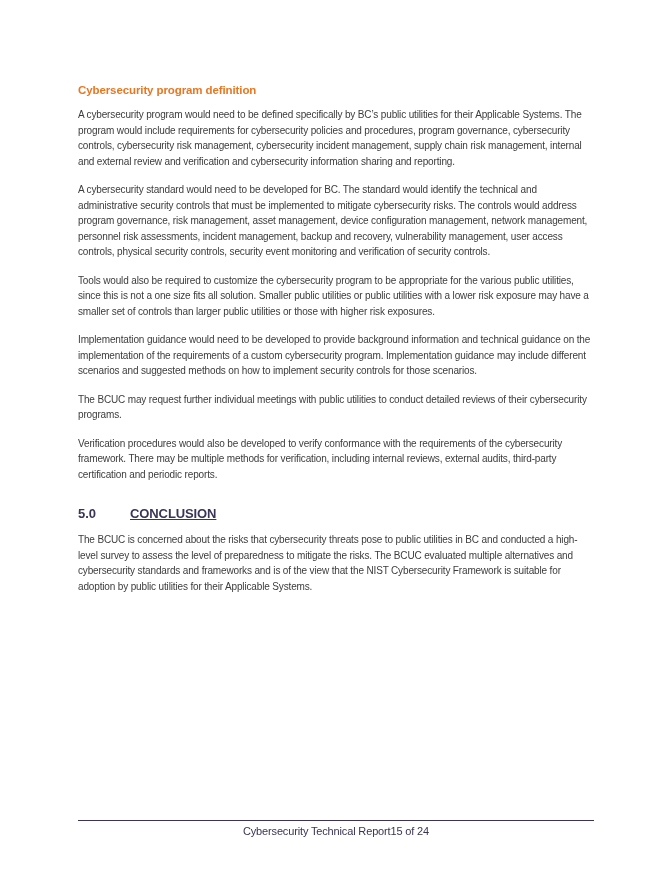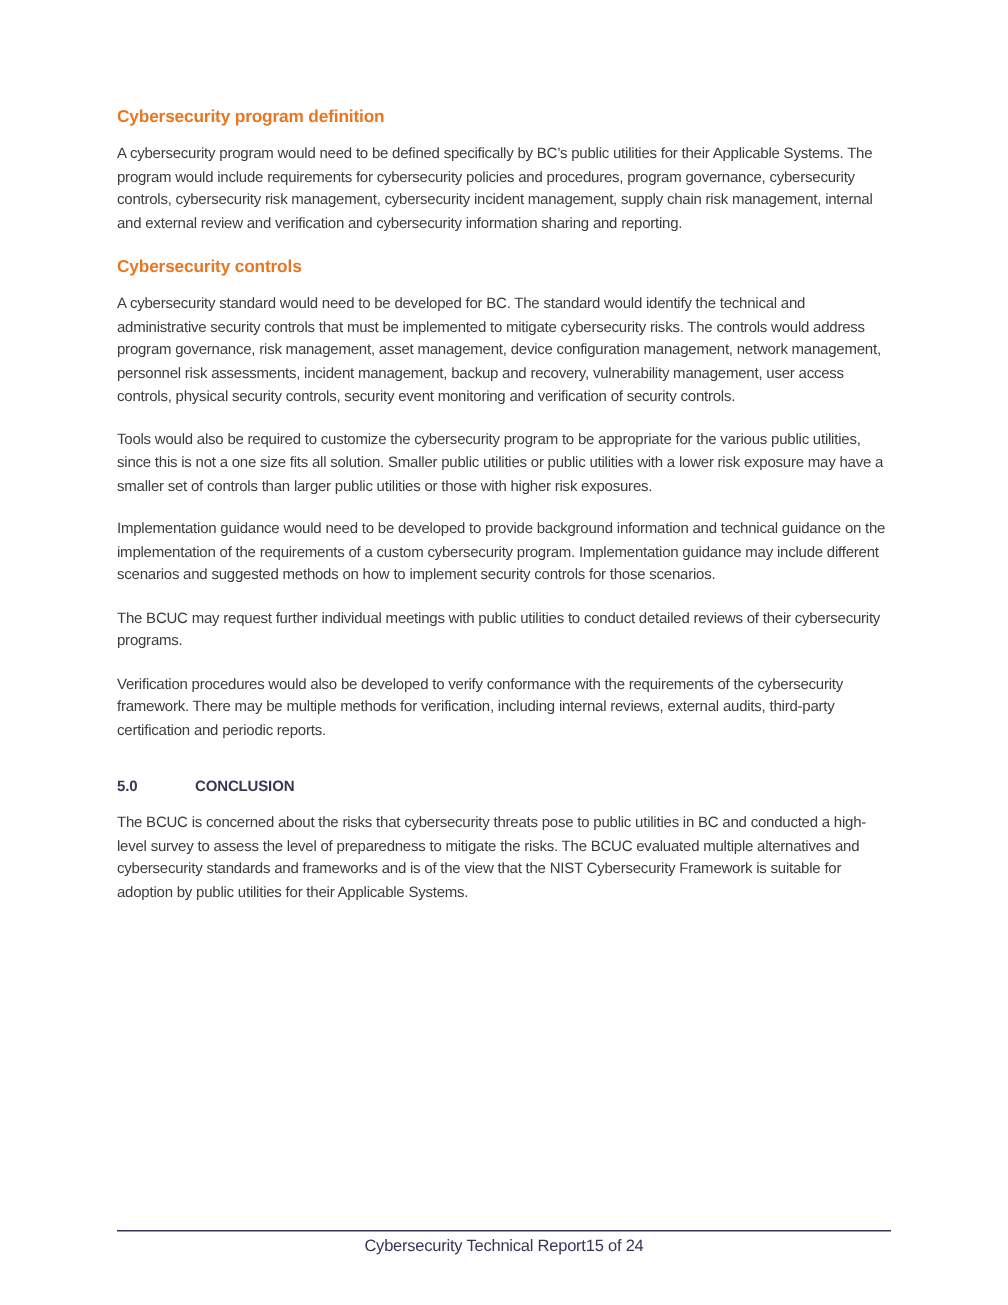--- a/index.html
+++ b/index.html
@@ -11,45 +11,46 @@
     position: relative;
     width: 672px;
     height: 870px;
     background: #ffffff;
     font-family: "Liberation Sans", sans-serif;
     color: #3c3c3c;
     overflow: hidden;
   }
   .content {
     position: absolute;
-    top: 72px;
+    top: 84px;
     left: 78px;
     width: 516px;
   }
   .content > :first-child { margin-top: 0; }
   .sub-heading {
     font-size: 11.5px;
     font-weight: bold;
     color: #e87722;
     letter-spacing: -0.1px;
     margin: 15px 0 11px 0;
   }
   p.body-para {
     font-size: 10px;
     line-height: 15.5px;
     letter-spacing: -0.15px;
     margin: 0 0 13px 0;
     color: #3c3c3c;
   }
   .section-heading {
     margin: 24px 0 11px 0;
-    font-size: 10px;
+    font-size: 13px;
     font-weight: bold;
     color: #3b3456;
     letter-spacing: -0.1px;
+    text-decoration: underline;
   }
   .section-heading .sec-num {
     display: inline-block;
     width: 52px;
   }
   .footer {
     position: absolute;
     top: 820px;
     left: 78px;
     width: 516px;
@@ -64,21 +65,20 @@
 </style>
 </head>
 <body>
 
 <div class="page">
   <div class="content">
 
     <div class="sub-heading">Cybersecurity program definition</div>
     <p class="body-para">A cybersecurity program would need to be defined specifically by BC’s public utilities for their Applicable Systems. The program would include requirements for cybersecurity policies and procedures, program governance, cybersecurity controls, cybersecurity risk management, cybersecurity incident management, supply chain risk management, internal and external review and verification and cybersecurity information sharing and reporting.</p>
 
-    <div class="sub-heading">Cybersecurity controls</div>
     <p class="body-para">A cybersecurity standard would need to be developed for BC. The standard would identify the technical and administrative security controls that must be implemented to mitigate cybersecurity risks. The controls would address program governance, risk management, asset management, device configuration management, network management, personnel risk assessments, incident management, backup and recovery, vulnerability management, user access controls, physical security controls, security event monitoring and verification of security controls.</p>
     <p class="body-para">Tools would also be required to customize the cybersecurity program to be appropriate for the various public utilities, since this is not a one size fits all solution. Smaller public utilities or public utilities with a lower risk exposure may have a smaller set of controls than larger public utilities or those with higher risk exposures.</p>
 
     <p class="body-para">Implementation guidance would need to be developed to provide background information and technical guidance on the implementation of the requirements of a custom cybersecurity program. Implementation guidance may include different scenarios and suggested methods on how to implement security controls for those scenarios.</p>
 
     <p class="body-para">The BCUC may request further individual meetings with public utilities to conduct detailed reviews of their cybersecurity programs.</p>
     <p class="body-para">Verification procedures would also be developed to verify conformance with the requirements of the cybersecurity framework. There may be multiple methods for verification, including internal reviews, external audits, third-party certification and periodic reports.</p>
 
     <div class="section-heading">
       <span class="sec-num">5.0</span><span class="sec-title">CONCLUSION</span>

